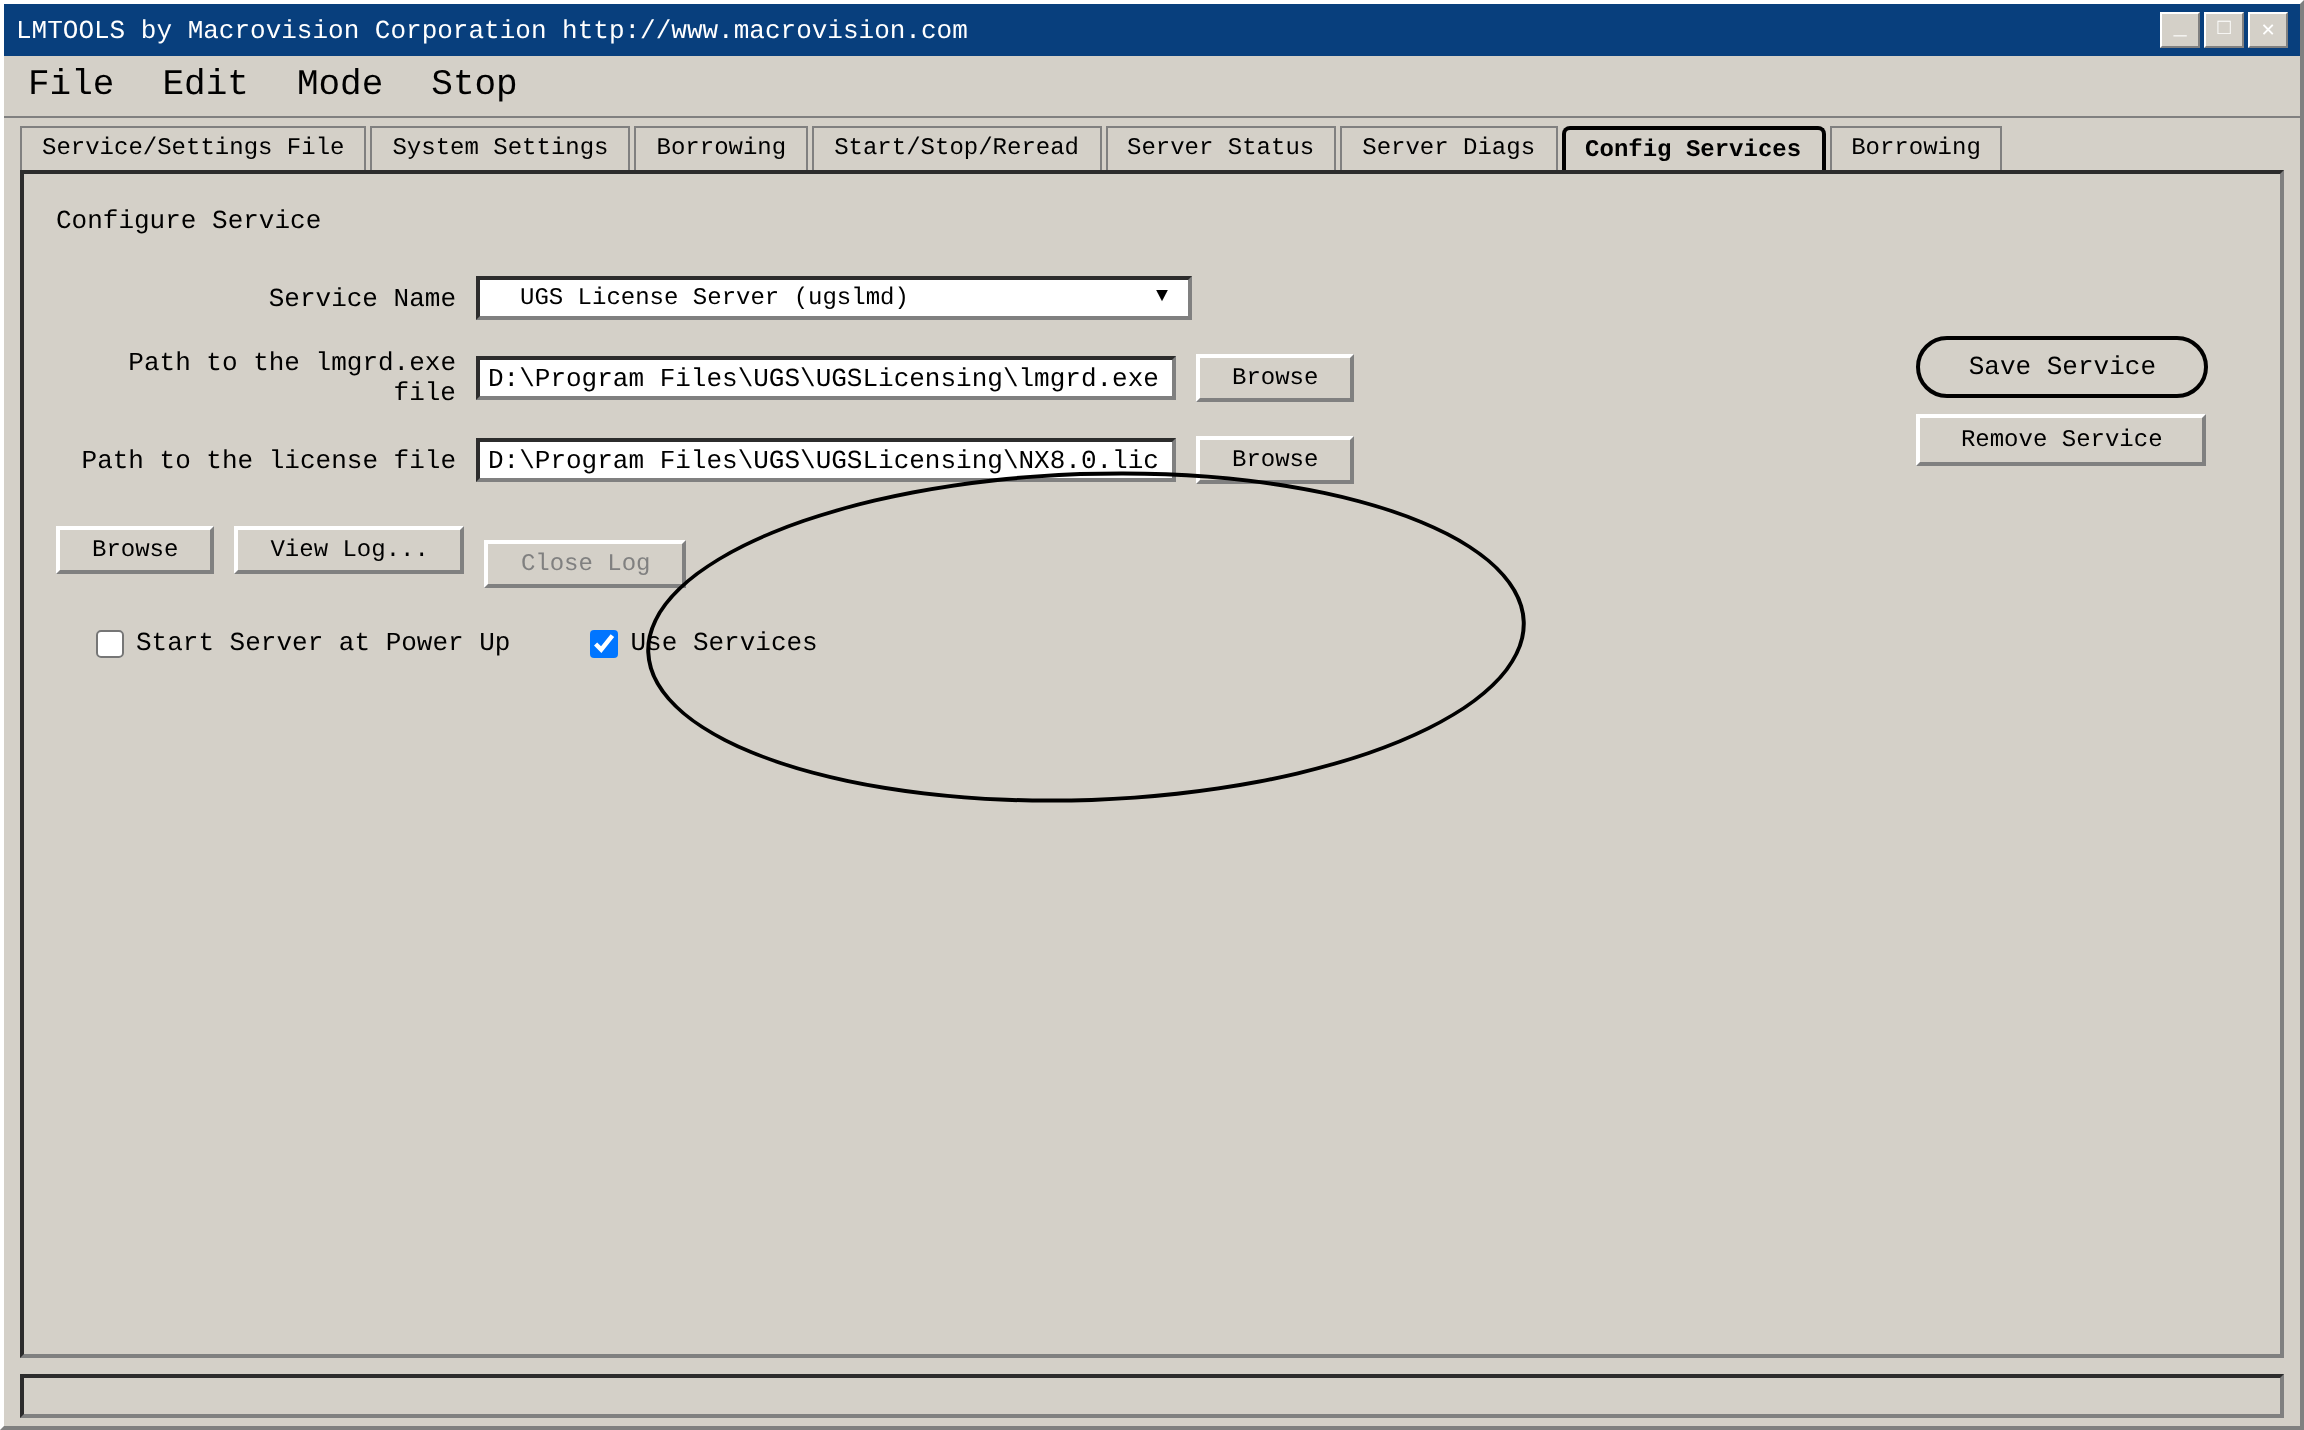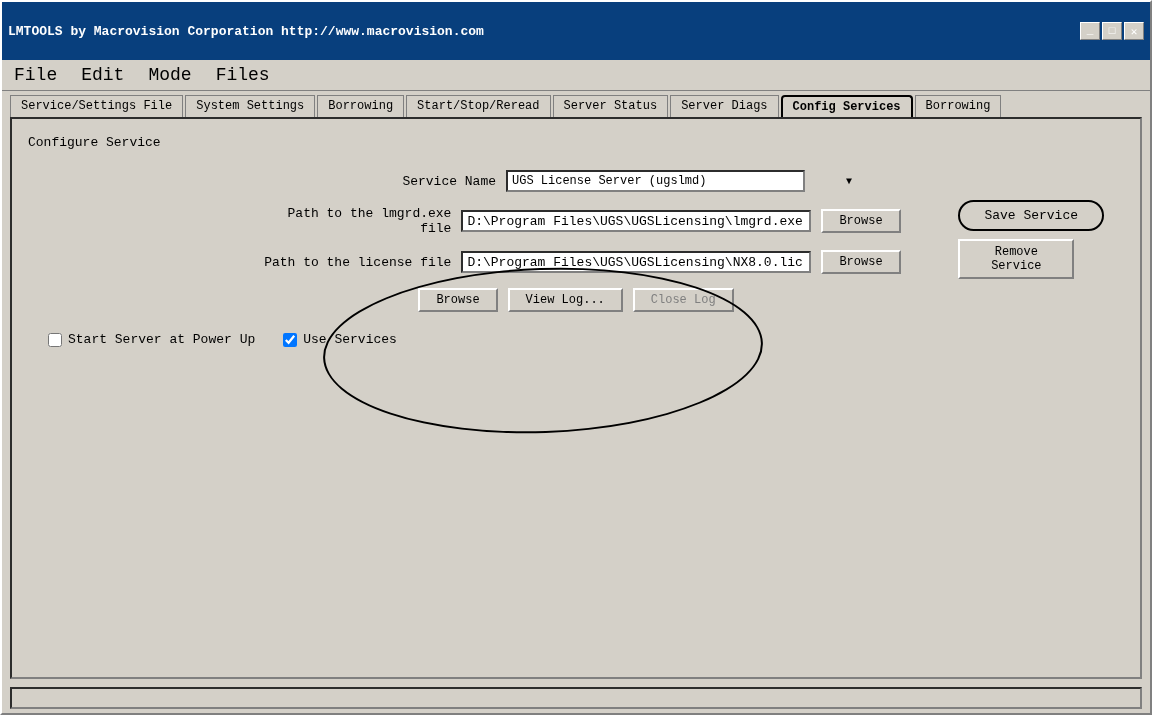--- a/index.html
+++ b/index.html
@@ -20,25 +20,25 @@
       border-top: 2px solid #ffffff;
       border-left: 2px solid #ffffff;
       display: flex;
       flex-direction: column;
     }
 
     
     .title-bar {
       background: #083f7d;
       color: #ffffff;
-      padding: 20px 6px;
+      padding: 4px 6px;
       display: flex;
       align-items: center;
       justify-content: space-between;
-      font-weight: bold;
+      font-weight: normal;
       font-size: 13px;
       text-align: center;
     }
 
     .title-bar-buttons {
       display: flex;
       gap: 2px;
     }
 
     .title-bar-btn {
@@ -117,21 +117,20 @@
     
     .form-area {
       position: relative;
     }
 
     .form-row {
       display: flex;
       align-items: center;
       margin-bottom: 14px;
       gap: 10px;
-      justify-content: center;
     }
 
     .form-label {
       width: 200px;
       text-align: right;
       font-size: 13px;
       flex-shrink: 0;
     }
 
     .form-input {
@@ -139,27 +138,27 @@
       height: 22px;
       border: 2px inset #808080;
       background: #ffffff;
       font-size: 13px;
       font-family: 'Courier New', monospace;
       padding: 2px 4px;
       overflow: hidden;
     }
 
     .form-select {
-      width: 299px;
+      width: 358px;
       height: 22px;
       border: 2px inset #808080;
       background: #ffffff;
       font-size: 12px;
       font-family: 'Courier New', monospace;
-      padding: 2px 4px;
+      padding: 2px 20px;
       appearance: none;
       -webkit-appearance: none;
       cursor: pointer;
       position: relative;
     }
 
     .select-wrapper {
       position: relative;
       width: 350px;
     }
@@ -184,20 +183,21 @@
       border-left-color: #ffffff;
       border-right-color: #808080;
       border-bottom-color: #808080;
       cursor: pointer;
       min-width: 70px;
     }
 
     .btn-disabled {
       color: #808080;
       cursor: default;
+      margin-top: 14px;
     }
 
     
     .btn-save-service {
       border: 2px solid #000;
       border-radius: 50%;
       padding: 6px 24px;
       font-size: 13px;
       background: #d4d0c8;
       cursor: pointer;
@@ -224,21 +224,21 @@
       left: 295px;
       top: 98px;
       width: 440px;
       height: 165px;
       transform: rotate(-2deg);
     }
 
     
     .checkbox-area {
       display: flex;
-      gap: 28px;
+      gap: 40px;
       align-items: flex-start;
       margin-top: 20px;
       padding-left: 20px;
     }
 
     .checkbox-item {
       display: flex;
       align-items: center;
       gap: 6px;
       font-size: 13px;
@@ -275,21 +275,21 @@
       <div class="title-bar-btn">
         <span>✕</span>
       </div>
     </div>
   </div>
 
   <div class="menu-bar">
     <span class="menu-item">File</span>
     <span class="menu-item">Edit</span>
     <span class="menu-item">Mode</span>
-    <span class="menu-item">Files</span>
+    <span class="menu-item">Stop</span>
   </div>
 
   <div class="tab-bar">
     <div class="tab">Service/Settings File</div>
     <div class="tab">System Settings</div>
     <div class="tab">Borrowing</div>
     <div class="tab">Start/Stop/Reread</div>
     <div class="tab">Server Status</div>
     <div class="tab">Server Diags</div>
     <div class="tab active">Config Services</div>
@@ -325,21 +325,21 @@
       </div>
 
       <div class="form-row">
         <button class="btn">Browse</button>
         <button class="btn">View Log...</button>
         <button class="btn btn-disabled">Close Log</button>
       </div>
 
       <div class="right-buttons">
         <button class="btn-save-service">Save Service</button>
-        <button class="btn" style="width:116px;padding:4px 8px;">Remove Service</button>
+        <button class="btn" style="width:145px;padding:4px 8px;">Remove Service</button>
       </div>
 
       <div class="checkbox-area">
         <div class="checkbox-item">
           <input type="checkbox" class="checkbox-input" style="">
           <label>Start Server at Power Up</label>
         </div>
         <div class="checkbox-item">
           <input type="checkbox" class="checkbox-input" checked="" style="">
           <label>Use Services</label>

